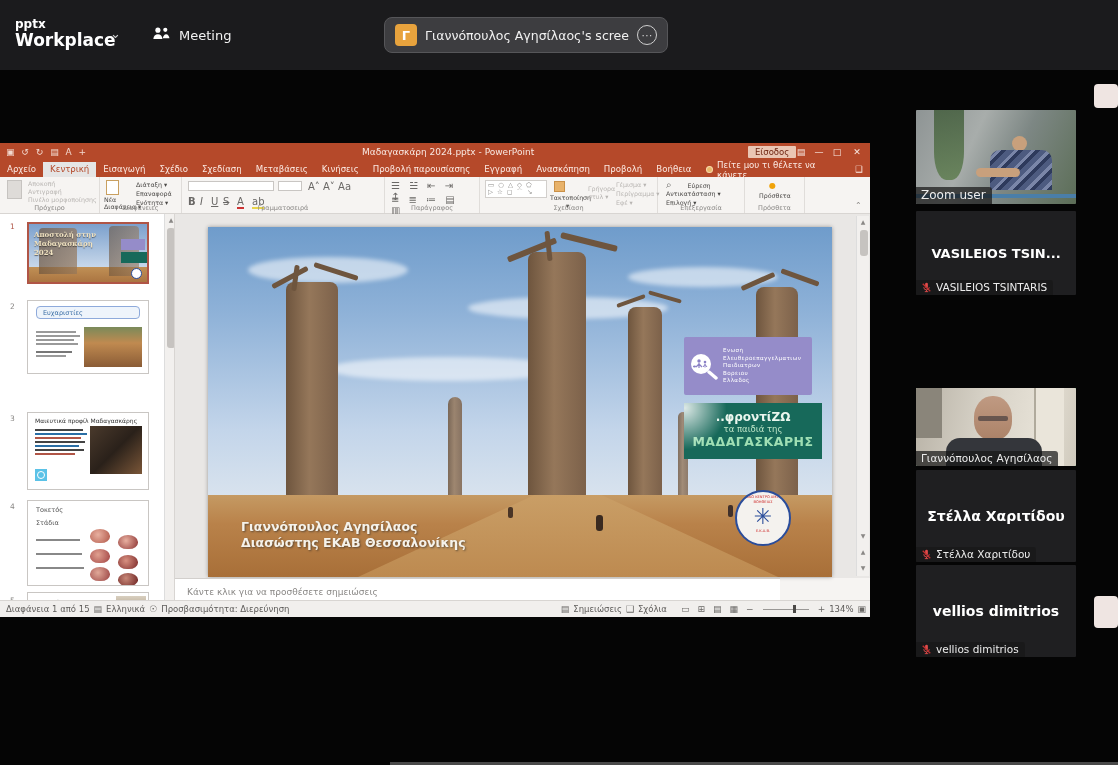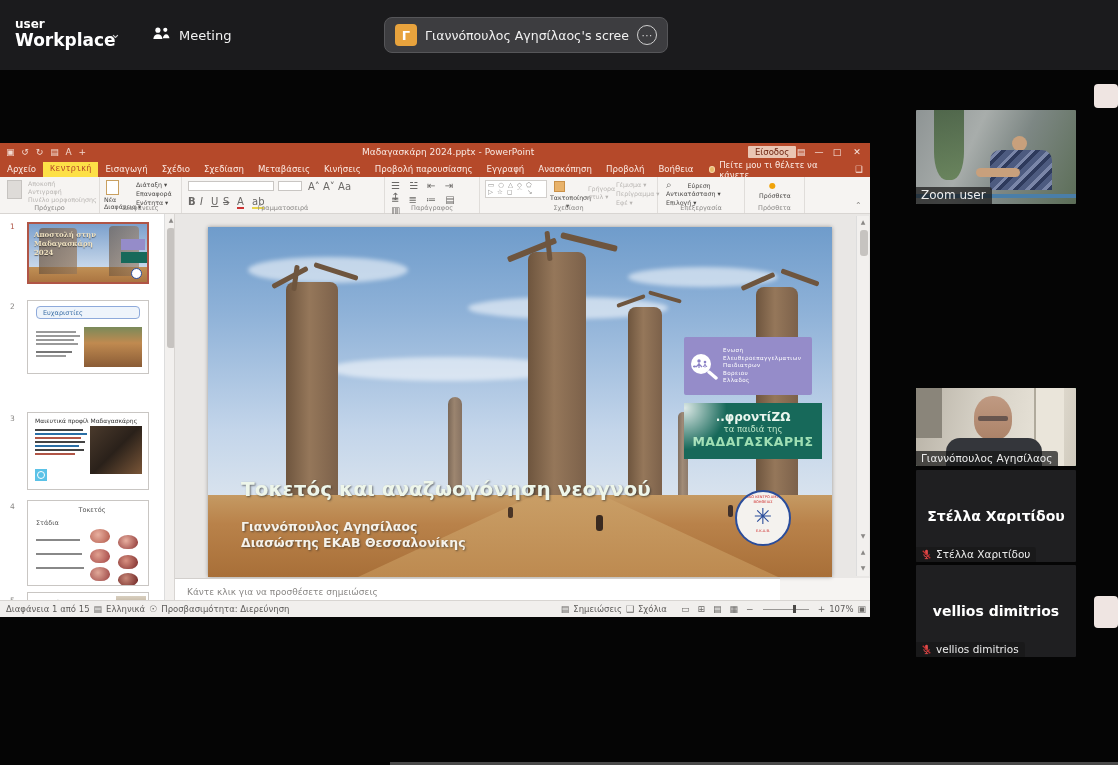--- a/index.html
+++ b/index.html
@@ -25,21 +25,21 @@
   
   #ppt { left:0; top:143px; width:870px; height:474px; background:#f6f4f2; overflow:hidden; }
   #ppt-titlebar { left:0; top:0; width:870px; height:19px; background:#b5492a; color:#fff; }
   .qat { color:#f3d9cf; font-size:9px; letter-spacing:2px; }
   #ppt-title { font-size:9px; color:#f8e8e2;margin-left:32px; }
   .signin { background:#eac6b4; color:#6e2410; font-size:8.5px; padding:1px 7px; border-radius:1px; }
   .winbtn { color:#f8e8e2; font-size:9px; width:18px; text-align:center; }
 
   #ppt-tabs { left:0; top:19px; width:870px; height:15px; background:#b5492a; display:flex; align-items:stretch; }
   .rtab { color:#fbe9e2; font-size:8.6px; padding:2px 7px 0 7px; white-space:nowrap; }
-  .rtab.active { background:#fde047; color:#b5492a;font-family:Liberation Mono, monospace; }
+  .rtab.active { background:#e5e5e5; color:#b5492a; }
   .tellme { display:flex; align-items:center; gap:4px; color:#fbe9e2; font-size:8.6px; padding:0 8px; }
   .bulb { width:7px; height:7px; border:1px solid #f8d8a8; border-radius:50%; background:#e8b86a; }
 
   #ribbon { left:0; top:34px; width:870px; height:37px; background:#f6f4f2; border-bottom:1px solid #d8d5d2; }
   .rgroup { position:absolute; top:0; height:36px; border-right:1px solid #e0ddda; }
   .rgl { position:absolute; bottom:1px; width:100%; text-align:center; font-size:6.5px; color:#8a8886; }
   .gray { color:#b8b5b2; }
   .dark { color:#4a4846; }
   .tiny { font-size:6.3px; line-height:8px; white-space:nowrap; }
   .glyph { font-size:10px; color:#6a6866; margin-right:16px; }
@@ -115,21 +115,21 @@
 
   .edgefrag { background:#efe5e2; border-radius:4px; }
 </style>
 </head>
 <body>
 
 <div id="screen">
 
   <div id="topbar" class="abs">
     <div class="abs" style="left:15px; top:18px;">
-      <div class="zlogo1">user</div>
+      <div class="zlogo1">pptx</div>
       <div class="zlogo2">Workplace</div>
     </div>
     <div class="abs tb-chevron" style="left:110px; top:26px;">⌄</div>
 
     <div class="abs" style="left:152px; top:26px; display:flex; align-items:center; gap:8px;">
       <span>
         <svg width="19" height="15" viewBox="0 0 20 15" fill="#ffffff">
           <circle cx="6.2" cy="4" r="2.7"></circle>
           <path d="M1.4 13.4c.2-3.2 2.1-5 4.8-5s4.6 1.8 4.8 5z"></path>
           <circle cx="14" cy="3.6" r="2.2"></circle>
@@ -290,21 +290,21 @@
         <div class="bar" style="left:7px;top:36px;width:49px;background:#444;"></div>
         <div class="bar" style="left:7px;top:40px;width:40px;background:#b05546;"></div>
         <div class="abs" style="left:62px;top:13px;width:52px;height:48px;background:linear-gradient(135deg,#4a3a2c 0%,#2a211a 50%,#7a5638 100%);"></div>
         <div class="abs" style="left:7px;top:56px;width:12px;height:12px;background:#5bc2e7;">
           <div style="width:8px;height:8px;border-radius:50%;border:1px solid #fff;margin:2px auto;"></div>
         </div>
       </div>
 
       <div class="tnum" style="top:288px;">4</div>
       <div class="thumb" style="top:286px; height:86px;">
-        <div style="font-size:6.5px;color:#555;padding:5px 0 0 8px;text-align:center;">Τοκετός</div>
+        <div style="font-size:6.5px;color:#555;padding:5px 0 0 8px;">Τοκετός</div>
         <div style="font-size:6.5px;color:#555;padding:5px 0 0 8px;">Στάδια</div>
         <div class="bar" style="left:8px;top:38px;width:44px;background:#888;"></div>
         <div class="bar" style="left:8px;top:52px;width:46px;background:#888;"></div>
         <div class="bar" style="left:8px;top:66px;width:48px;background:#888;"></div>
         <div class="abs" style="left:62px;top:28px;width:20px;height:14px;border-radius:50% 50% 45% 45%;background:radial-gradient(circle at 40% 40%,#e8b0a0,#b05546);"></div>
         <div class="abs" style="left:90px;top:34px;width:20px;height:14px;border-radius:50% 50% 45% 45%;background:radial-gradient(circle at 40% 40%,#e8b0a0,#8a3030);"></div>
         <div class="abs" style="left:62px;top:48px;width:20px;height:14px;border-radius:50% 50% 45% 45%;background:radial-gradient(circle at 40% 40%,#e0a090,#a04040);"></div>
         <div class="abs" style="left:90px;top:54px;width:20px;height:14px;border-radius:50% 50% 45% 45%;background:radial-gradient(circle at 40% 40%,#d89080,#7a2828);"></div>
         <div class="abs" style="left:62px;top:66px;width:20px;height:14px;border-radius:50% 50% 45% 45%;background:radial-gradient(circle at 40% 40%,#e0a898,#984040);"></div>
         <div class="abs" style="left:90px;top:72px;width:20px;height:13px;border-radius:50% 50% 45% 45%;background:radial-gradient(circle at 40% 40%,#c88878,#6a2020);"></div>
@@ -383,21 +383,20 @@
           <div class="lc2">τα παιδιά της</div>
           <div class="lc3">ΜΑΔΑΓΑΣΚΑΡΗΣ</div>
         </div>
 
         <div class="ekab">
           <div class="ekab-ring" style="margin-top:3px;">ΕΘΝΙΚΟ ΚΕΝΤΡΟ ΑΜΕΣΗΣ ΒΟΗΘΕΙΑΣ</div>
           <div class="ekab-star">✳</div>
           <div class="ekab-ring">Ε.Κ.Α.Β.</div>
         </div>
 
-        <div class="slide-sub">Τοκετός και αναζωογόνηση νεογνού</div>
         <div class="slide-auth">
           <div>Γιαννόπουλος Αγησίλαος</div>
           <div>Διασώστης ΕΚΑΒ  Θεσσαλονίκης</div>
         </div>
       </div>
 
       <div class="abs sbar" style="left:681px; top:2px; width:13px; height:360px;">
         <div class="sb-btn">▲</div>
         <div class="sb-thumb" style="top:14px; height:26px; left:2.5px;"></div>
         <div class="sb-btn abs" style="bottom:34px;">▼</div>
@@ -423,37 +422,50 @@
       <span>Σχόλια</span>
       <span class="viewico" style="margin-left:14px;">▭</span>
       <span class="viewico">⊞</span>
       <span class="viewico">▤</span>
       <span class="viewico">▦</span>
       <span class="viewico">−</span>
       <span class="zslider">
           <span class="zthumb"></span>
         </span>
       <span class="viewico">+</span>
-      <span>107%</span>
+      <span>134%</span>
       <span class="viewico" style="margin-right:4px;">▣</span>
     </div>
   </div>
 
   <div class="ptile" style="top:110px; height:94px;text-align:center;">
     <div class="abs" style="left:0;top:0;width:160px;height:94px;background:linear-gradient(115deg,#8e9494 0%,#a8adab 35%,#7d8784 60%,#5c6e57 100%);"></div>
     <div class="abs" style="left:18px;top:0;width:30px;height:70px;background:linear-gradient(180deg,#3f5a38,#5a7a4a);border-radius:0 0 40% 40%;opacity:.8;"></div>
     <div class="abs" style="left:96px;top:26px;width:15px;height:15px;border-radius:50%;background:#c8a07c;"></div>
     <div class="abs" style="left:74px;top:40px;width:62px;height:40px;border-radius:10px 10px 0 0;background:repeating-linear-gradient(135deg,#4d5b80 0 5px,#7a86a8 5px 8px,#2e3a5c 8px 12px);"></div>
     <div class="abs" style="left:60px;top:58px;width:44px;height:9px;border-radius:5px;background:#c8a07c;"></div>
     <div class="abs" style="left:0;top:84px;width:160px;height:4px;background:#4a7ea8;"></div>
     <div class="plabel" style="font-size:12px;">
       <span>Zoom user</span>
     </div>
   </div>
 
+  <div class="ptile" style="top:211px; height:84px; display:flex; align-items:center; justify-content:center;">
+    <div class="pname-center">VASILEIOS  TSIN...</div>
+    <div class="plabel">
+      <svg width="11" height="11" viewBox="0 0 16 16">
+        <rect x="6" y="1" width="4" height="8" rx="2" fill="#e14b4b"></rect>
+        <path d="M4 7.5a4 4 0 0 0 8 0" fill="none" stroke="#e14b4b" stroke-width="1.3"></path>
+        <line x1="8" y1="11.5" x2="8" y2="14" stroke="#e14b4b" stroke-width="1.3"></line>
+        <line x1="5.5" y1="14" x2="10.5" y2="14" stroke="#e14b4b" stroke-width="1.3"></line>
+        <line x1="2.5" y1="2.5" x2="13.5" y2="13.5" stroke="#c03030" stroke-width="1.8"></line>
+      </svg>
+      <span>VASILEIOS TSINTARIS</span>
+    </div>
+  </div>
 
 
   <div class="ptile active-speaker" style="top:388px; height:78px;">
     <div class="abs" style="left:0;top:0;width:160px;height:78px;background:linear-gradient(100deg,#b8b2a6 0%,#d6d1c6 40%,#e6e1d6 75%,#cfc9bc 100%);"></div>
     <div class="abs" style="left:118px;top:0;width:30px;height:78px;background:#eae5da;border-left:2px solid #b0aa9c;"></div>
     <div class="abs" style="left:0;top:0;width:26px;height:50px;background:#8a857a;"></div>
     <div class="abs" style="left:58px;top:8px;width:38px;height:44px;border-radius:48% 48% 42% 42%;background:linear-gradient(180deg,#c09a82,#ab8268);"></div>
     <div class="abs" style="left:62px;top:28px;width:30px;height:5px;background:rgba(40,40,48,.55);border-radius:2px;"></div>
     <div class="abs" style="left:30px;top:50px;width:96px;height:28px;border-radius:14px 14px 0 0;background:#34363b;"></div>
     <div class="plabel">

